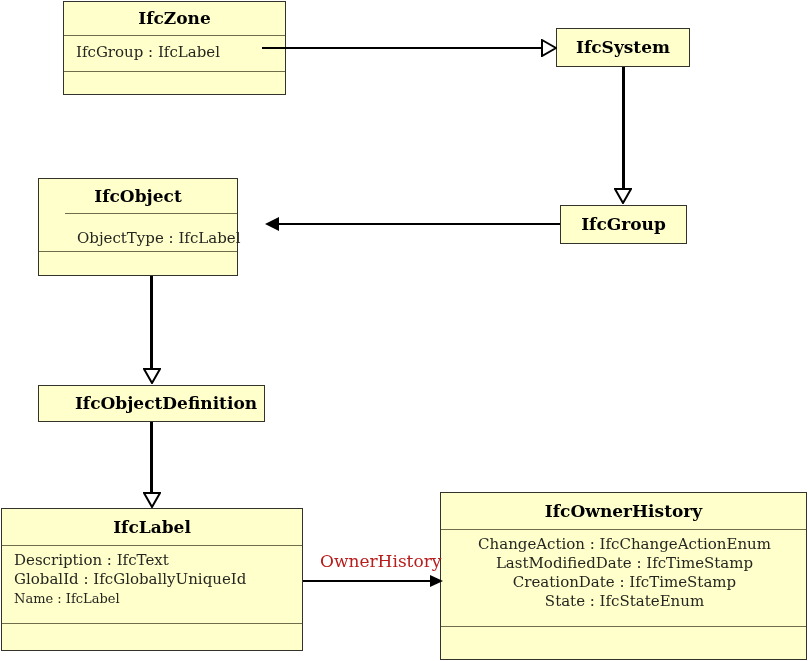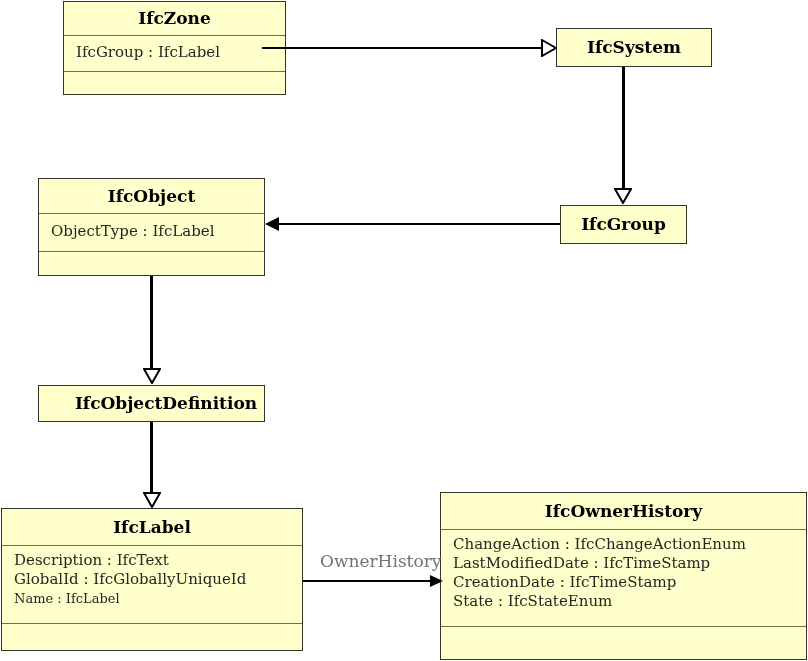--- a/index.html
+++ b/index.html
@@ -72,49 +72,49 @@
   .arrow-right-solid {
     border-top: 6px solid transparent;
     border-bottom: 6px solid transparent;
     border-left: 13px solid #000000;
   }
   
   .arrow-svg { position: absolute; }
 
   .edge-label {
     position: absolute;
-    color: #737373;
+    color: #b91c1c;
     white-space: nowrap;
     text-align: center;
   }
 </style>
 </head>
 <body>
 
 <div id="canvas">
 
   <div class="uml-box" style="left:39px; top:1px; width:223px; height:94px;margin-left:24px;">
     <div class="uml-title" style="height:33px; line-height:33px; font-size:17px;">IfcZone</div>
     <div class="uml-compartment uml-attrs" style="height:36px; padding-top:7px;">
       <div class="attr-line" style="font-size:15px;">IfcGroup : IfcLabel</div>
     </div>
     <div class="uml-compartment uml-empty" style="flex:1;"></div>
   </div>
 
-  <div class="uml-box" style="left:556px; top:28px; width:156px; height:39px;align-items:center;">
+  <div class="uml-box" style="left:556px; top:28px; width:134px; height:39px;align-items:center;">
     <div class="uml-title" style="height:37px; line-height:37px; font-size:17px;">IfcSystem</div>
   </div>
 
   <div class="uml-box" style="left:560px; top:205px; width:127px; height:39px;">
     <div class="uml-title" style="height:37px; line-height:37px; font-size:17px;">IfcGroup</div>
   </div>
 
-  <div class="uml-box" style="left:38px; top:178px; width:227px; height:98px;">
+  <div class="uml-box" style="left:38px; top:178px; width:200px; height:98px;">
     <div class="uml-title" style="height:34px; line-height:34px; font-size:17px;">IfcObject</div>
-    <div class="uml-compartment uml-attrs" style="height:38px; padding-top:8px;">
+    <div class="uml-compartment uml-attrs" style="height:38px; padding-top:15px;margin-left:26px;">
       <div class="attr-line" style="font-size:15px;">ObjectType : IfcLabel</div>
     </div>
     <div class="uml-compartment uml-empty" style="flex:1;"></div>
   </div>
 
   <div class="uml-box" style="left:38px; top:385px; width:227px; height:37px;">
     <div class="uml-title" style="height:35px; line-height:35px; font-size:17px;padding-left:29px;">IfcObjectDefinition</div>
   </div>
 
   <div class="uml-box" style="left:1px; top:508px; width:302px; height:143px;">
@@ -122,21 +122,21 @@
     <div class="uml-compartment uml-attrs" style="height:78px;">
       <div class="attr-line" style="font-size:15px;">Description : IfcText</div>
       <div class="attr-line" style="font-size:15px;">GlobalId : IfcGloballyUniqueId</div>
       <div class="attr-line" style="font-size:13px;">Name : IfcLabel</div>
     </div>
     <div class="uml-compartment uml-empty" style="flex:1;"></div>
   </div>
 
   <div class="uml-box" style="left:440px; top:492px; width:367px; height:168px;">
     <div class="uml-title" style="height:36px; line-height:36px; font-size:17px;">IfcOwnerHistory</div>
-    <div class="uml-compartment uml-attrs" style="height:97px;">
+    <div class="uml-compartment uml-attrs" style="height:97px;text-align:center;">
       <div class="attr-line" style="font-size:15px;">ChangeAction : IfcChangeActionEnum</div>
       <div class="attr-line" style="font-size:15px;">LastModifiedDate : IfcTimeStamp</div>
       <div class="attr-line" style="font-size:15px;">CreationDate : IfcTimeStamp</div>
       <div class="attr-line" style="font-size:15px;">State : IfcStateEnum</div>
     </div>
     <div class="uml-compartment uml-empty" style="flex:1;"></div>
   </div>
 
   <div class="edge-h" style="left:262px; top:47px; width:281px;"></div>
   <svg class="arrow-svg" width="16" height="18" viewBox="0 0 16 18" style="left:541px; top:39px;">

